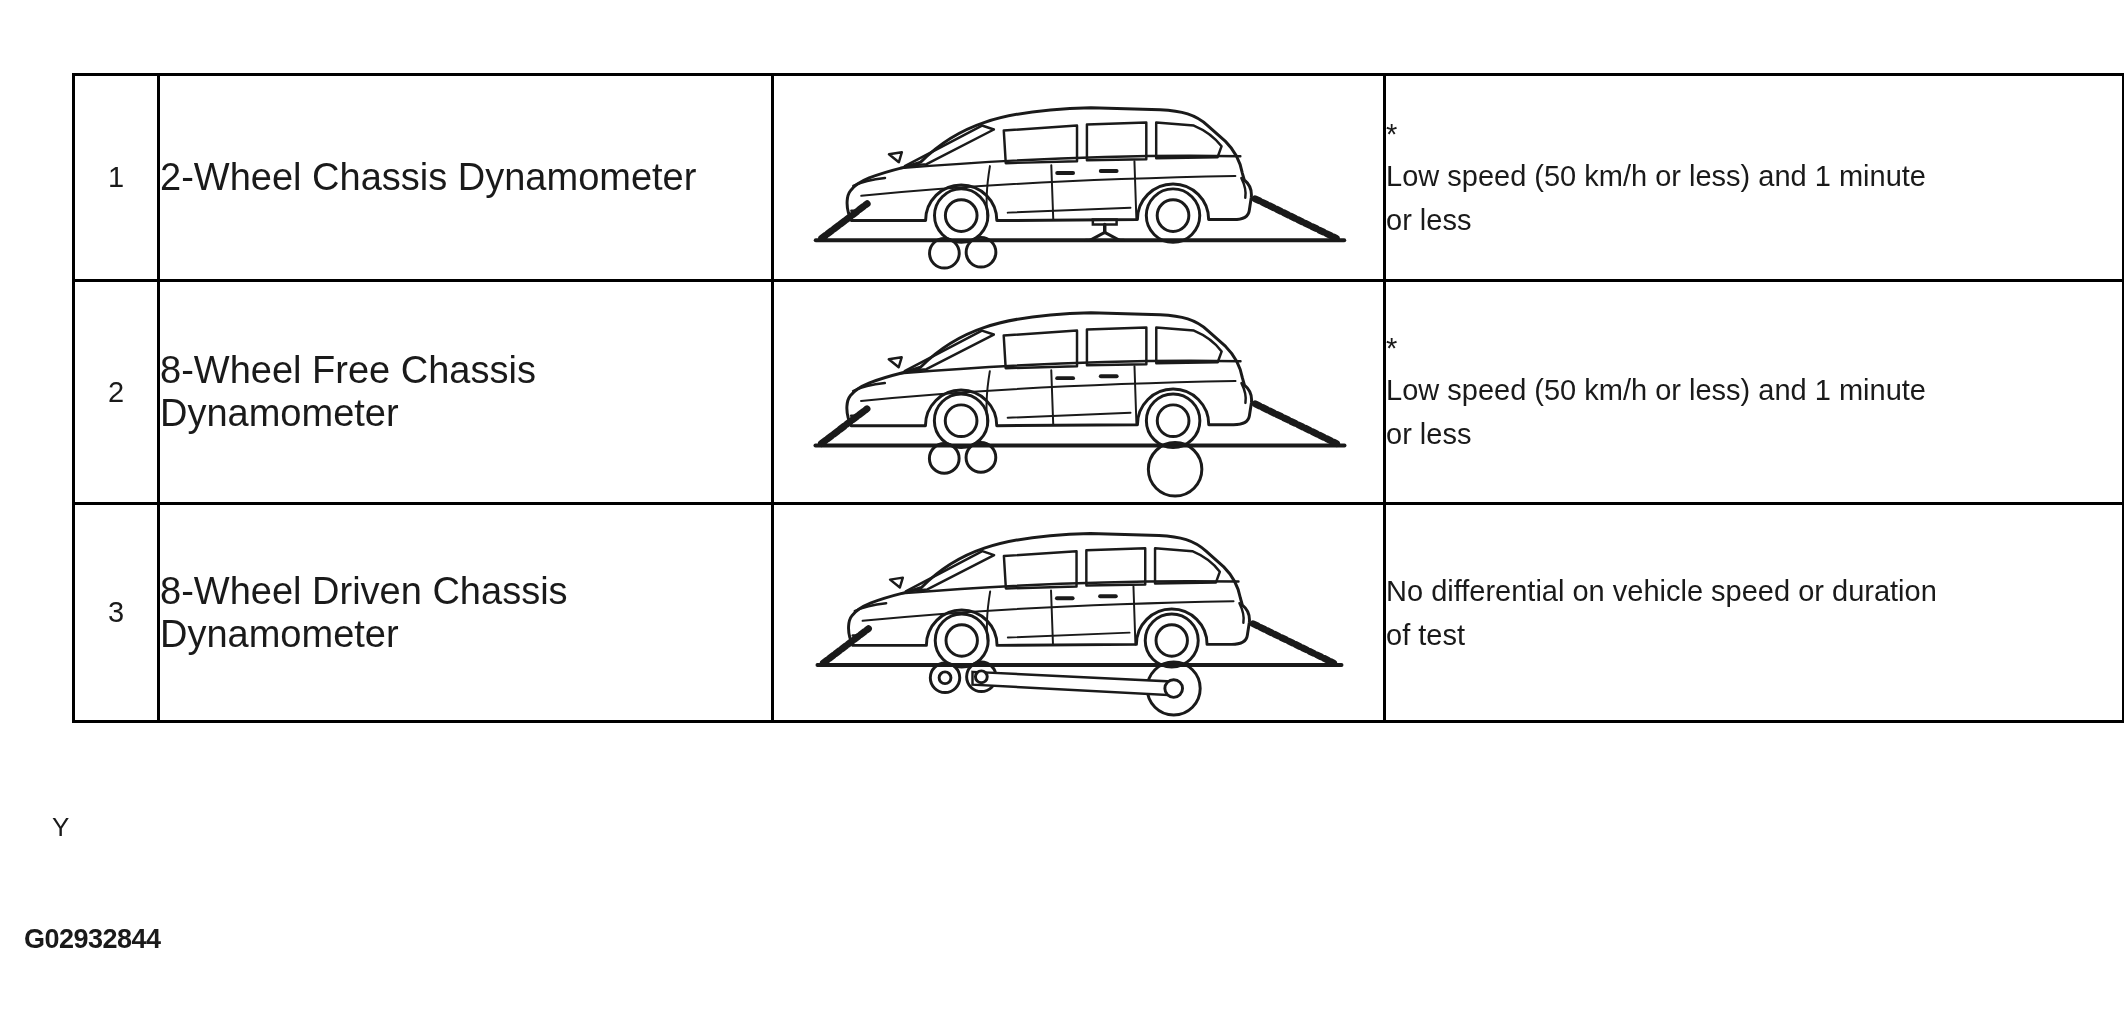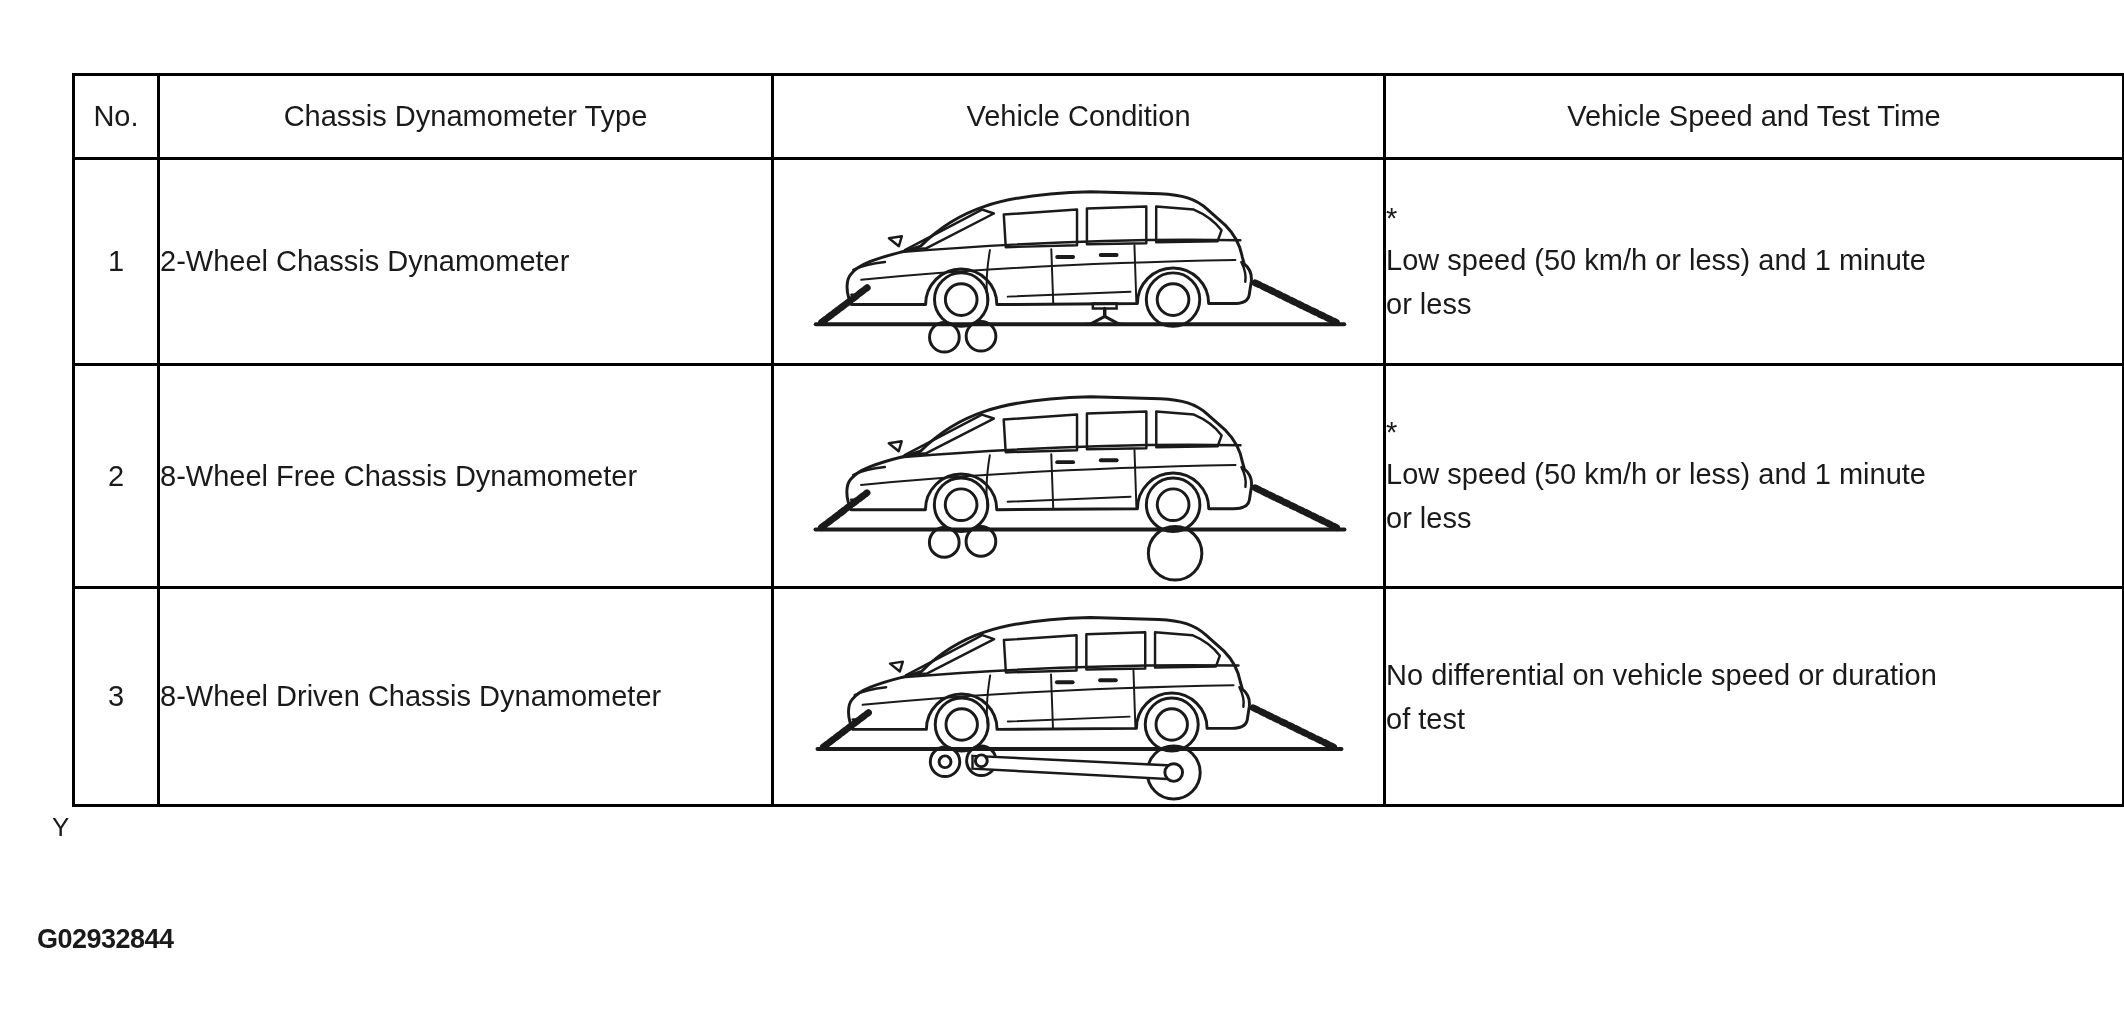--- a/index.html
+++ b/index.html
@@ -22,36 +22,36 @@
     padding:0;
     vertical-align:middle;
     font-weight:normal;
   }
   tr.hdr{height:84px;}
   tr.r1{height:206px;}
   tr.r2{height:223px;}
   tr.r3{height:218px;}
   .hdr th{font-size:29px;text-align:center;}
   td.no-cell{font-size:29px;text-align:center;}
-  td.type-cell{font-size:29px;text-align:left;padding-left:24px;}
+  td.type-cell{font-size:38px;text-align:left;padding-left:24px;}
   td.cond-cell{text-align:center;}
   td.speed-cell{font-size:29px;text-align:left;padding-left:20px;padding-right:10px;line-height:44px;}
   .speed-note{line-height:40px;}
   .speed-note:empty{display:none;}
   svg.car{display:block;margin:0 auto;}
   #footer-y{
     position:absolute;left:52px;top:812px;
     font-size:26px;
   }
   #footnote{
     position:absolute;left:22px;top:856px;
     font-size:37px;letter-spacing:0.2px;
   }
   #figure-code{
-    position:absolute;left:37px;top:924px;
+    position:absolute;left:24px;top:924px;
     font-size:27px;font-weight:bold;letter-spacing:-0.5px;
   }
   .defs-hidden{position:absolute;width:0;height:0;overflow:hidden;}
 </style>
 </head>
 <body>
 
 <svg class="defs-hidden" aria-hidden="true">
   <defs>
     <g id="car-figure" stroke="#1a1a1a" fill="none" stroke-width="3" stroke-linecap="round" stroke-linejoin="round">
@@ -97,26 +97,20 @@
 <div id="page">
 
   <table class="dyno">
     <colgroup>
       <col style="width:85px">
         <col style="width:614px">
         <col style="width:612px">
         <col style="width:739px">
     </colgroup>
     <tbody>
-      <tr class="hdr">
-        <th>No.</th>
-        <th>Chassis Dynamometer Type</th>
-        <th>Vehicle Condition</th>
-        <th>Vehicle Speed and Test Time</th>
-      </tr>
 
       <tr class="r1">
         <td class="no-cell">1</td>
         <td class="type-cell">2-Wheel Chassis Dynamometer</td>
         <td class="cond-cell">
           <svg class="car" viewBox="0 0 560 195" width="560" height="193">
             <use href="#car-figure"></use>
             <g stroke="#1a1a1a" fill="none" stroke-width="3" stroke-linecap="round">
 
               <circle cx="144" cy="174" r="15"></circle>

